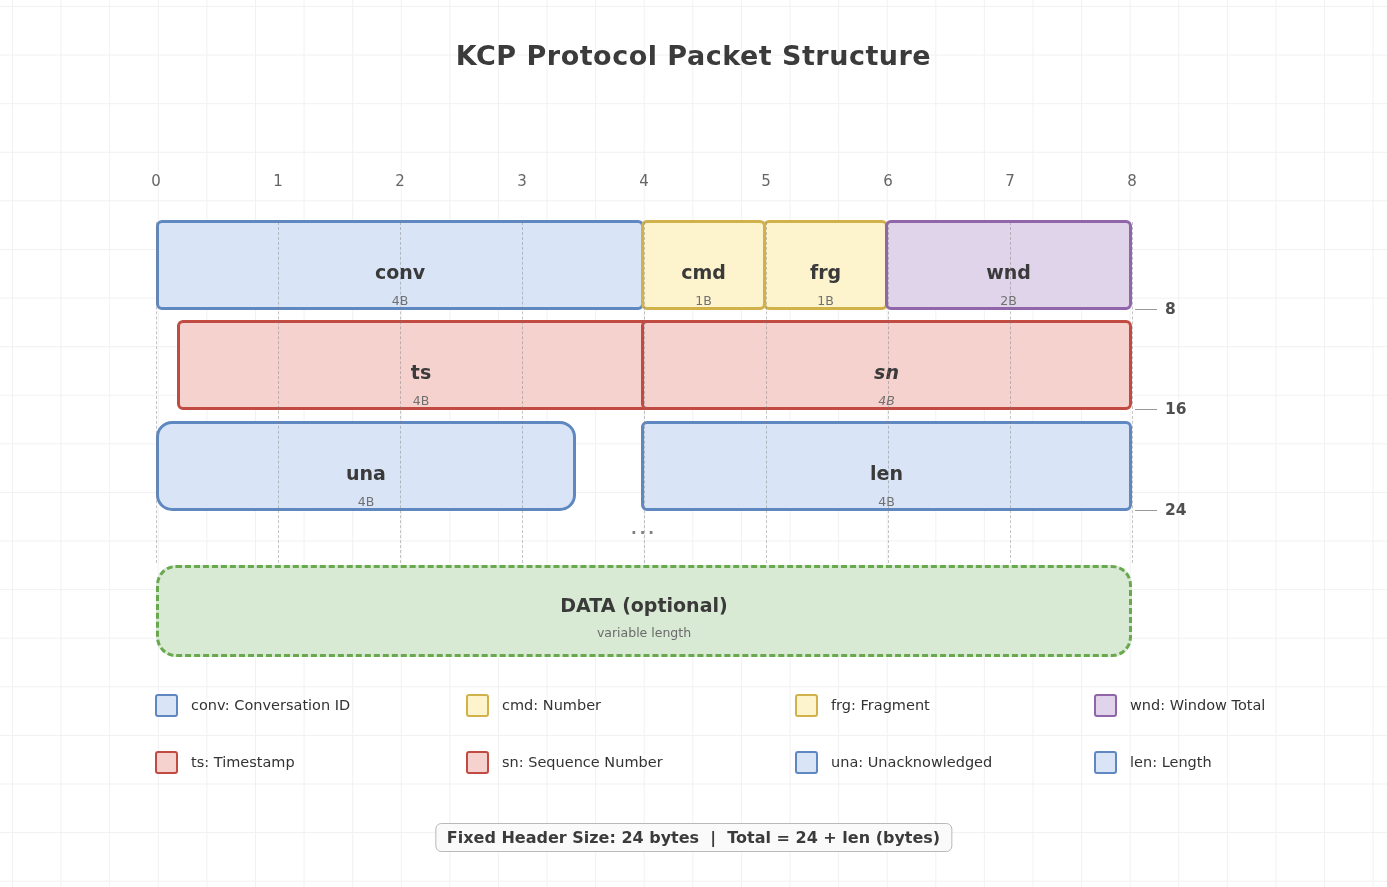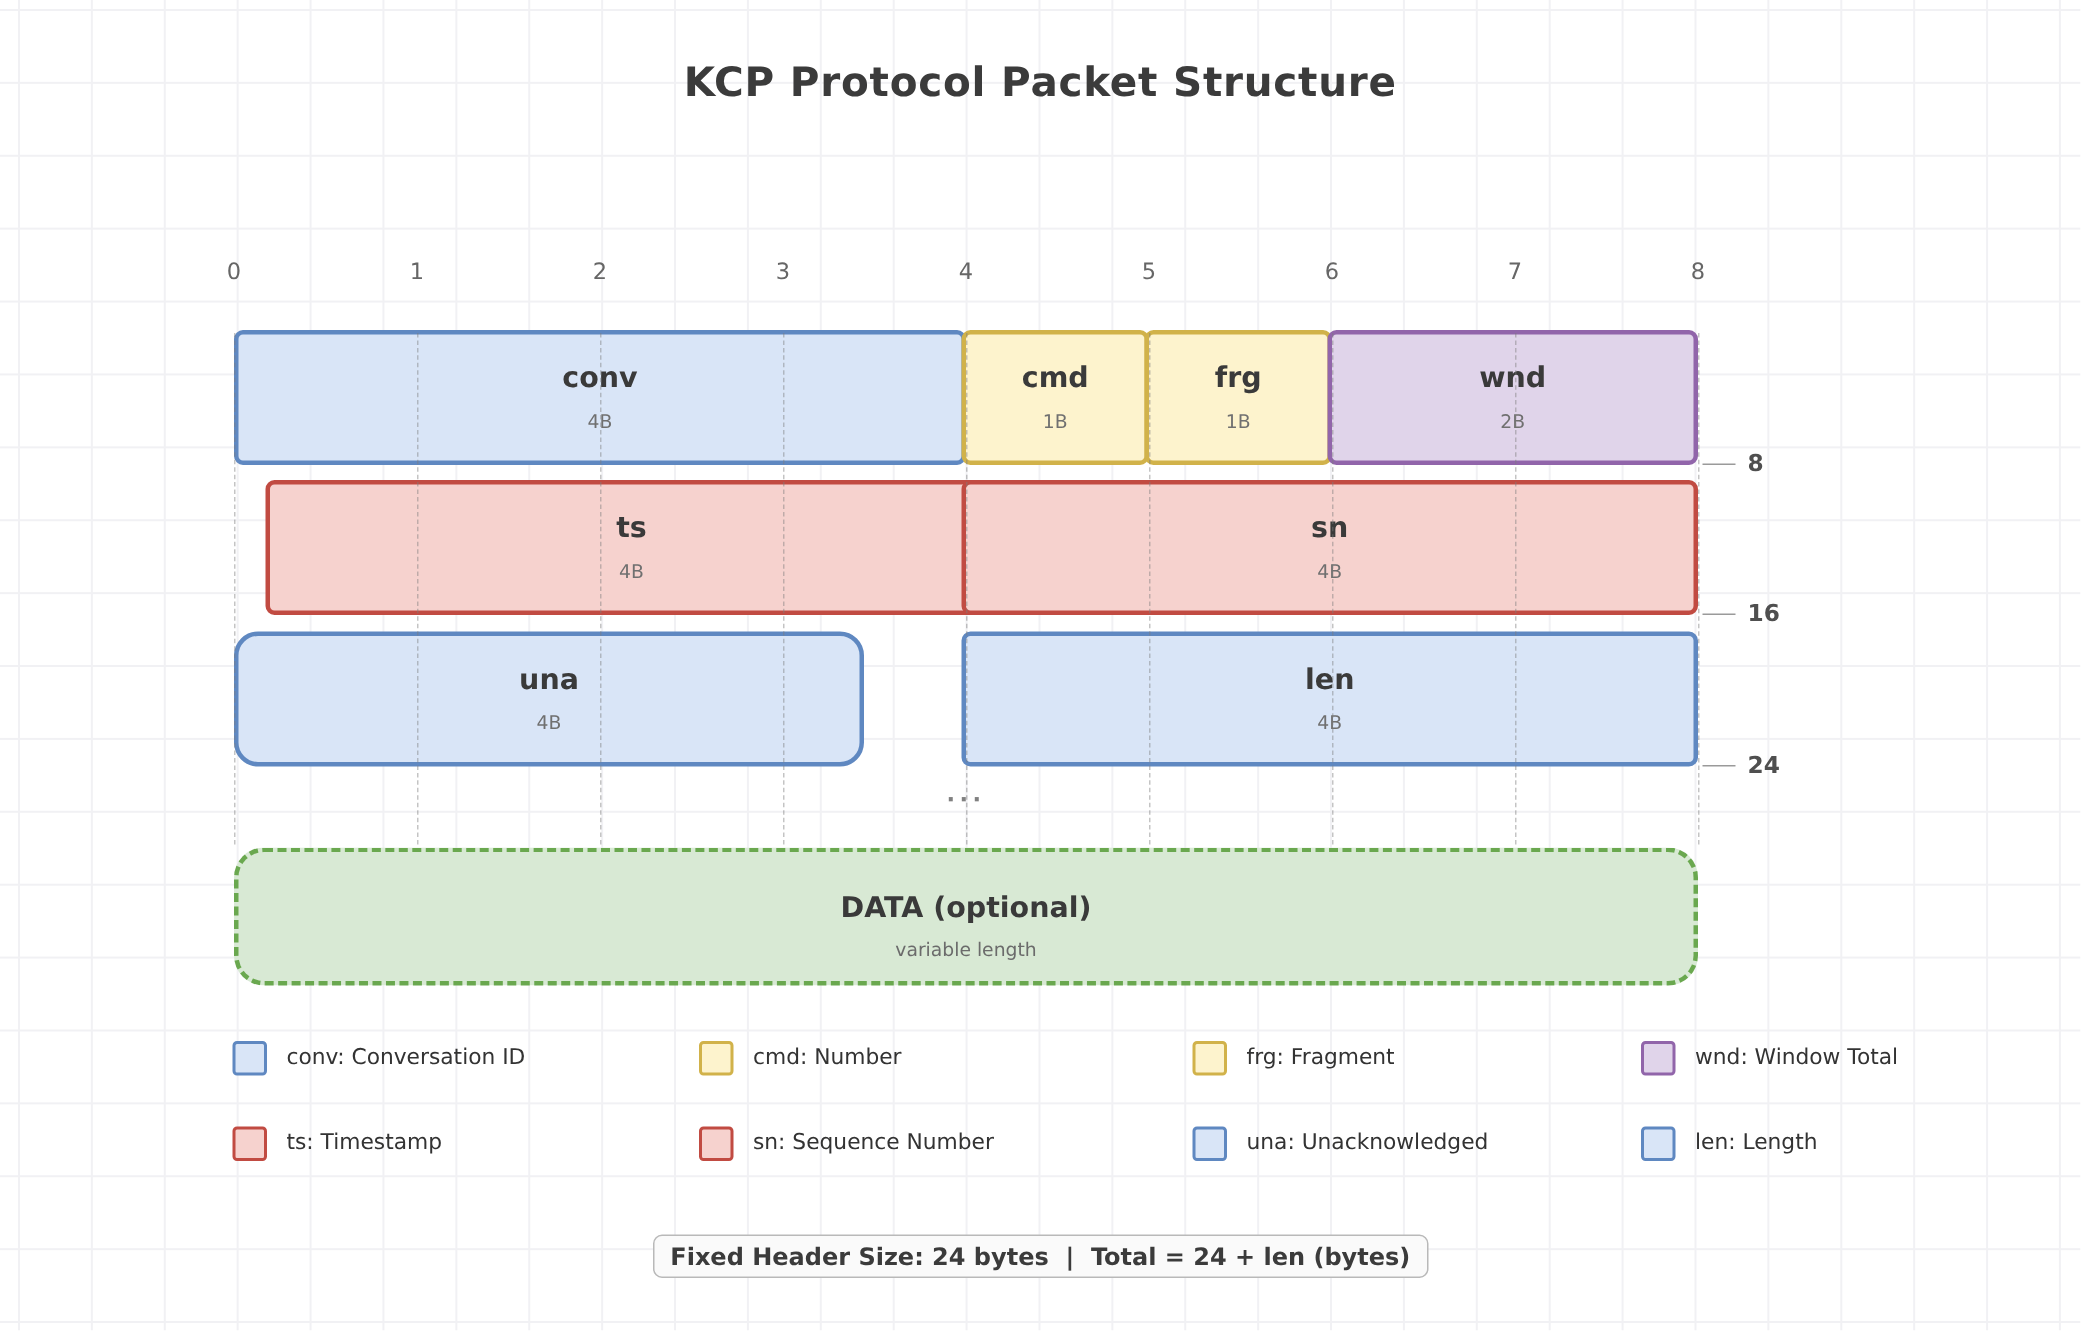--- a/index.html
+++ b/index.html
@@ -25,21 +25,21 @@
   }
   .rows{position:absolute;left:0;top:48px;width:1200px;height:440px;}
   .gridline{
     position:absolute;top:2px;height:341px;width:0;
     border-left:1px dashed rgba(125,125,125,0.45);z-index:2;
   }
   .byterow{position:absolute;left:0;width:976px;height:90px;}
   .field{
     position:absolute;top:0;height:90px;box-sizing:border-box;
     border:3px solid;border-radius:6px;
-    display:flex;flex-direction:column;align-items:center;justify-content:flex-start;
+    display:flex;flex-direction:column;align-items:center;justify-content:flex-end;
     gap:13px;padding-top:20px;z-index:1;
   }
   .field .flabel{font-size:19px;font-weight:bold;color:#3a3a3a;line-height:1;z-index:3;}
   .field .fsize{font-size:12.5px;color:#707070;line-height:1;z-index:3;}
   .offset{position:absolute;z-index:3;}
   .offset .tick{position:absolute;left:0;top:10px;width:22px;height:0;border-top:1.5px solid #9a9a9a;}
   .offset .olabel{position:absolute;left:30px;top:0;font-size:15.5px;font-weight:bold;color:#4f4f4f;line-height:21px;}
   .ellipsis{
     position:absolute;left:488px;top:304px;transform:translateX(-50%);
     font-size:15px;color:#808080;letter-spacing:3px;font-weight:bold;z-index:3;
@@ -118,21 +118,21 @@
           <span class="flabel">wnd</span>
           <span class="fsize">2B</span>
         </div>
       </div>
 
       <div class="byterow" style="top:100px">
         <div class="field" style="left: 0px; width: 488px; background-color: rgb(246, 210, 206); border-color: rgb(193, 75, 66); margin-left: 21px;">
           <span class="flabel">ts</span>
           <span class="fsize">4B</span>
         </div>
-        <div class="field" style="left: 485px; width: 491px; background-color: rgb(246, 210, 206); border-color: rgb(193, 75, 66);">
+        <div class="field" style="left: 485px; width: 491px; background-color: rgb(246, 210, 206); border-color: rgb(193, 75, 66); font-style: italic;">
           <span class="flabel">sn</span>
           <span class="fsize">4B</span>
         </div>
       </div>
 
       <div class="byterow" style="top:201px">
         <div class="field" style="left: 0px; width: 420px; background-color: rgb(217, 229, 247); border-color: rgb(95, 136, 193); border-radius: 16px;">
           <span class="flabel">una</span>
           <span class="fsize">4B</span>
         </div>

